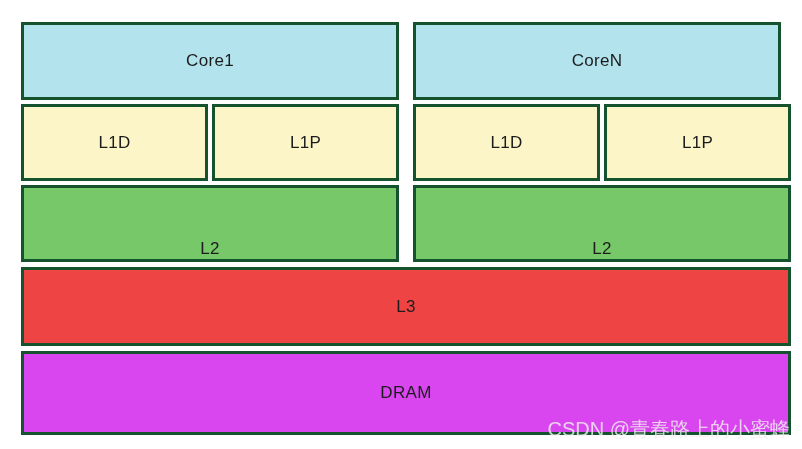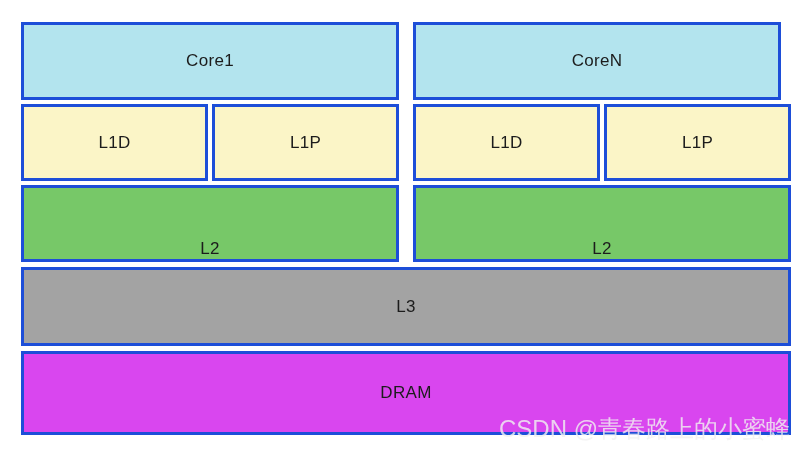--- a/index.html
+++ b/index.html
@@ -11,34 +11,34 @@
     position: relative;
     width: 802px;
     height: 449px;
     background: #ffffff;
     font-family: "Liberation Sans", sans-serif;
     overflow: hidden;
   }
   .box {
     position: absolute;
     box-sizing: border-box;
-    border: 3px solid #1d4ed8;
+    border: 3px solid #14532d;
     display: flex;
     align-items: center;
     justify-content: center;
   }
   .box .label {
     font-size: 17px;
     color: #1c1c1c;
     letter-spacing: 0.3px;
   }
   .fill-core { background: #b3e4ee; }
   .fill-l1   { background: #fbf5c7; text-align: center; }
   .fill-l2   { background: #77c868; align-items: flex-end; }
-  .fill-l3   { background: #a3a3a3; }
+  .fill-l3   { background: #ef4444; }
   .fill-dram { background: #d946ef; }
 
   
   .core1-block   { left: 21px;  top: 22px;  width: 378px; height: 78px; }
   .core1-l1d     { left: 21px;  top: 104px; width: 187px; height: 77px; }
   .core1-l1p     { left: 212px; top: 104px; width: 187px; height: 77px; }
   .core1-l2      { left: 21px;  top: 185px; width: 378px; height: 77px; }
 
   
   .coren-block   { left: 413px; top: 22px;  width: 368px; height: 78px; }
@@ -47,21 +47,21 @@
   .coren-l2      { left: 413px; top: 185px; width: 378px; height: 77px; }
 
   
   .l3-block      { left: 21px;  top: 267px; width: 770px; height: 79px; }
   .dram-block    { left: 21px;  top: 351px; width: 770px; height: 84px; }
 
   .watermark {
     position: absolute;
     right: 12px;
     top: 417px;
-    font-size: 24px;
+    font-size: 20px;
     line-height: 24px;
     color: rgba(240, 240, 240, 0.82);
     white-space: nowrap;
     pointer-events: none;
   }
 </style>
 </head>
 <body>
 
 <div class="canvas">

